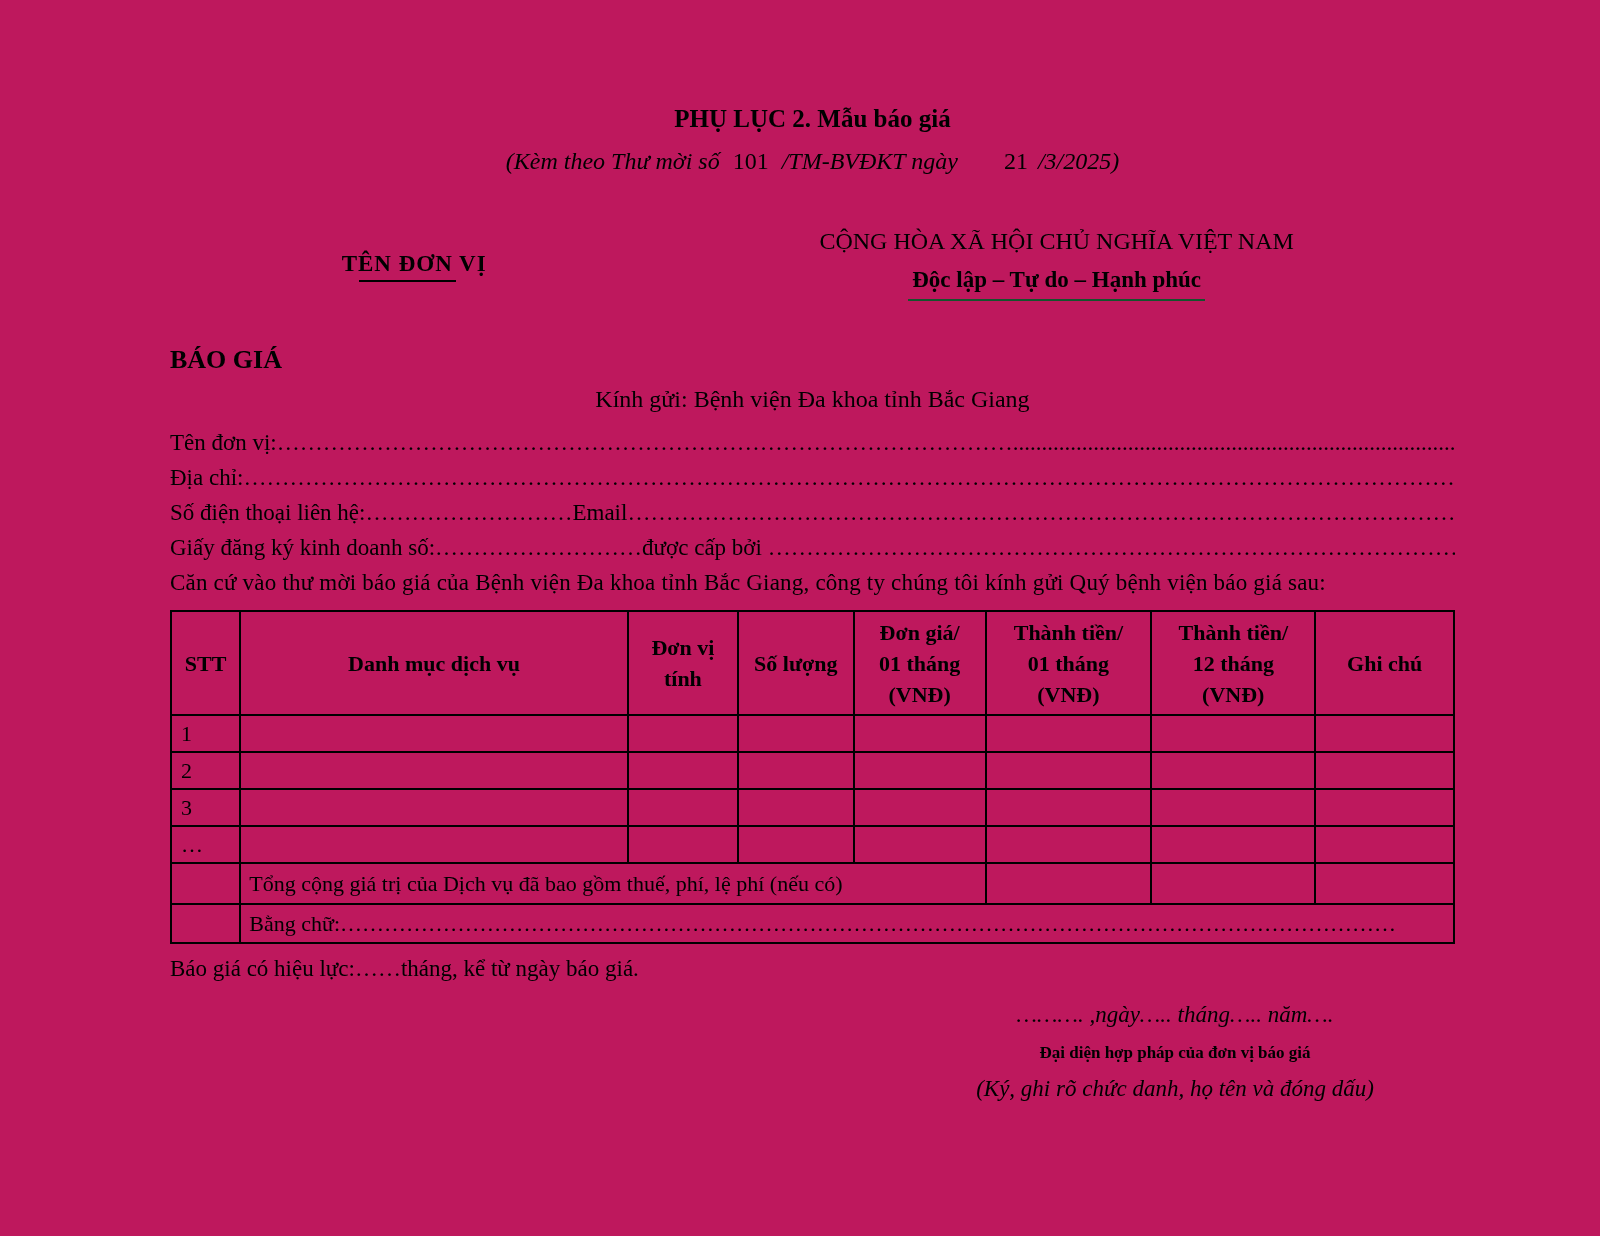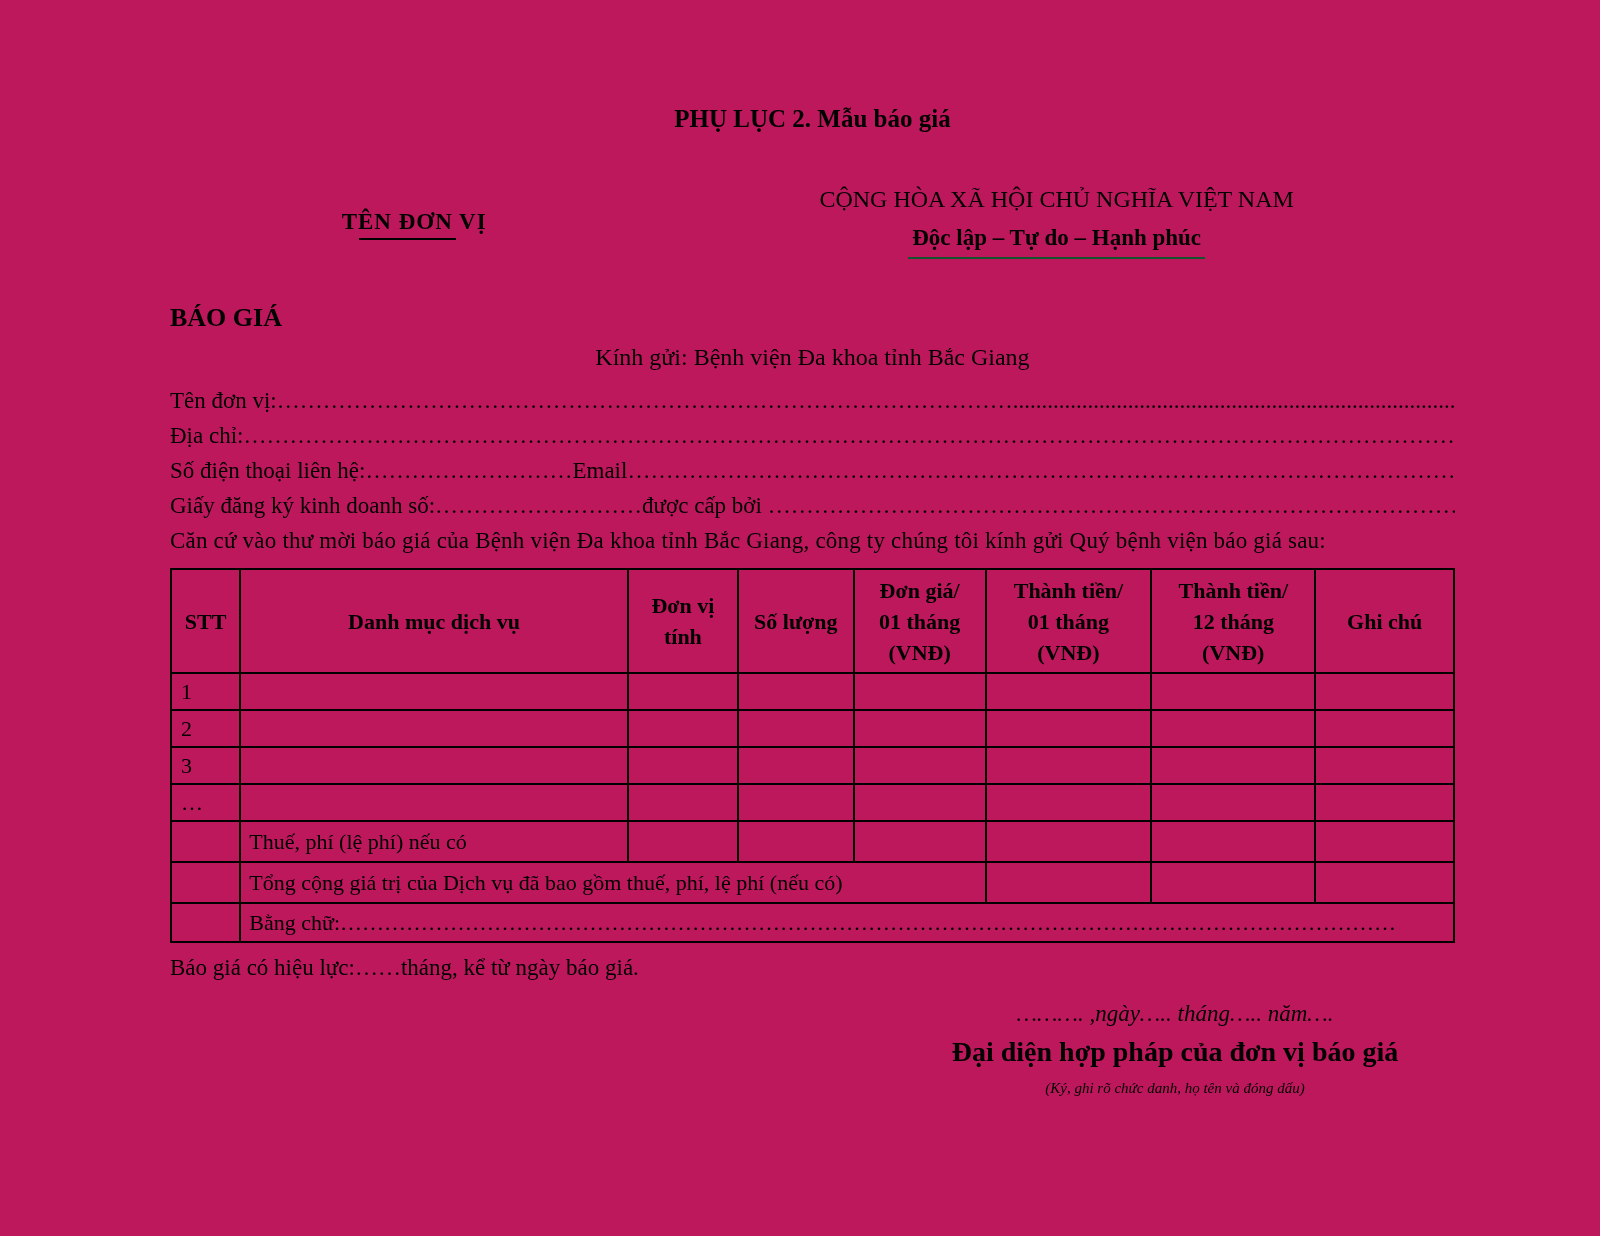--- a/index.html
+++ b/index.html
@@ -132,31 +132,32 @@
     line-height:32px;
   }
 
   .signature {
     width:560px;
     margin-left:auto;
     margin-top:14px;
     text-align:center;
   }
   .sig-date { font-size:23px; font-style:italic; line-height:32px; }
-  .sig-title { font-size:28px; font-weight:bold; line-height:32px; margin-top:6px; }
-  .sig-note { font-size:15px; font-style:italic; line-height:32px; margin-top:4px; }
+  .sig-title { font-size:17px; font-weight:bold; line-height:32px; margin-top:6px; }
+  .sig-note { font-size:23px; font-style:italic; line-height:32px; margin-top:4px; }
 </style>
 </head>
 <body>
 
 <div class="page">
   <div class="doc">
 
     <div class="title">PHỤ LỤC 2. Mẫu báo giá</div>
 
+    <div class="subtitle"><span>(Kèm theo Thư mời số</span><span class="num">101</span><span>/TM-BVĐKT ngày</span><span class="num-day">21</span><span>/3/2025)</span></div>
 
     <div class="head-row">
       <div class="head-left">
         <span class="unit-name"><span>TÊN ĐƠN VỊ</span><span class="unit-underline"></span></span>
       </div>
       <div class="head-right">
         <div class="motto1">CỘNG HÒA XÃ HỘI CHỦ NGHĨA VIỆT NAM</div>
         <div class="motto2-wrap">
           <span class="motto2">Độc lập – Tự do – Hạnh phúc</span>
         </div>
@@ -238,30 +239,20 @@
         <tr>
           <td class="stt">…</td>
           <td></td>
             <td></td>
             <td></td>
             <td></td>
             <td></td>
             <td></td>
             <td></td>
         </tr>
-        <tr class="tr-tax">
-          <td class="stt"></td>
-          <td class="svc-label">Thuế, phí (lệ phí) nếu có</td>
-          <td></td>
-            <td></td>
-            <td></td>
-            <td></td>
-            <td></td>
-            <td></td>
-        </tr>
         <tr class="tr-total">
           <td class="stt"></td>
           <td class="svc-label" colspan="4">Tổng cộng giá trị của Dịch vụ đã bao gồm thuế, phí, lệ phí (nếu có)</td>
           <td></td>
             <td></td>
             <td></td>
         </tr>
         <tr class="tr-words">
           <td class="stt"></td>
           <td class="svc-label words-cell" colspan="7">Bằng chữ:………………………………………………………………………………………………………………………………</td>

